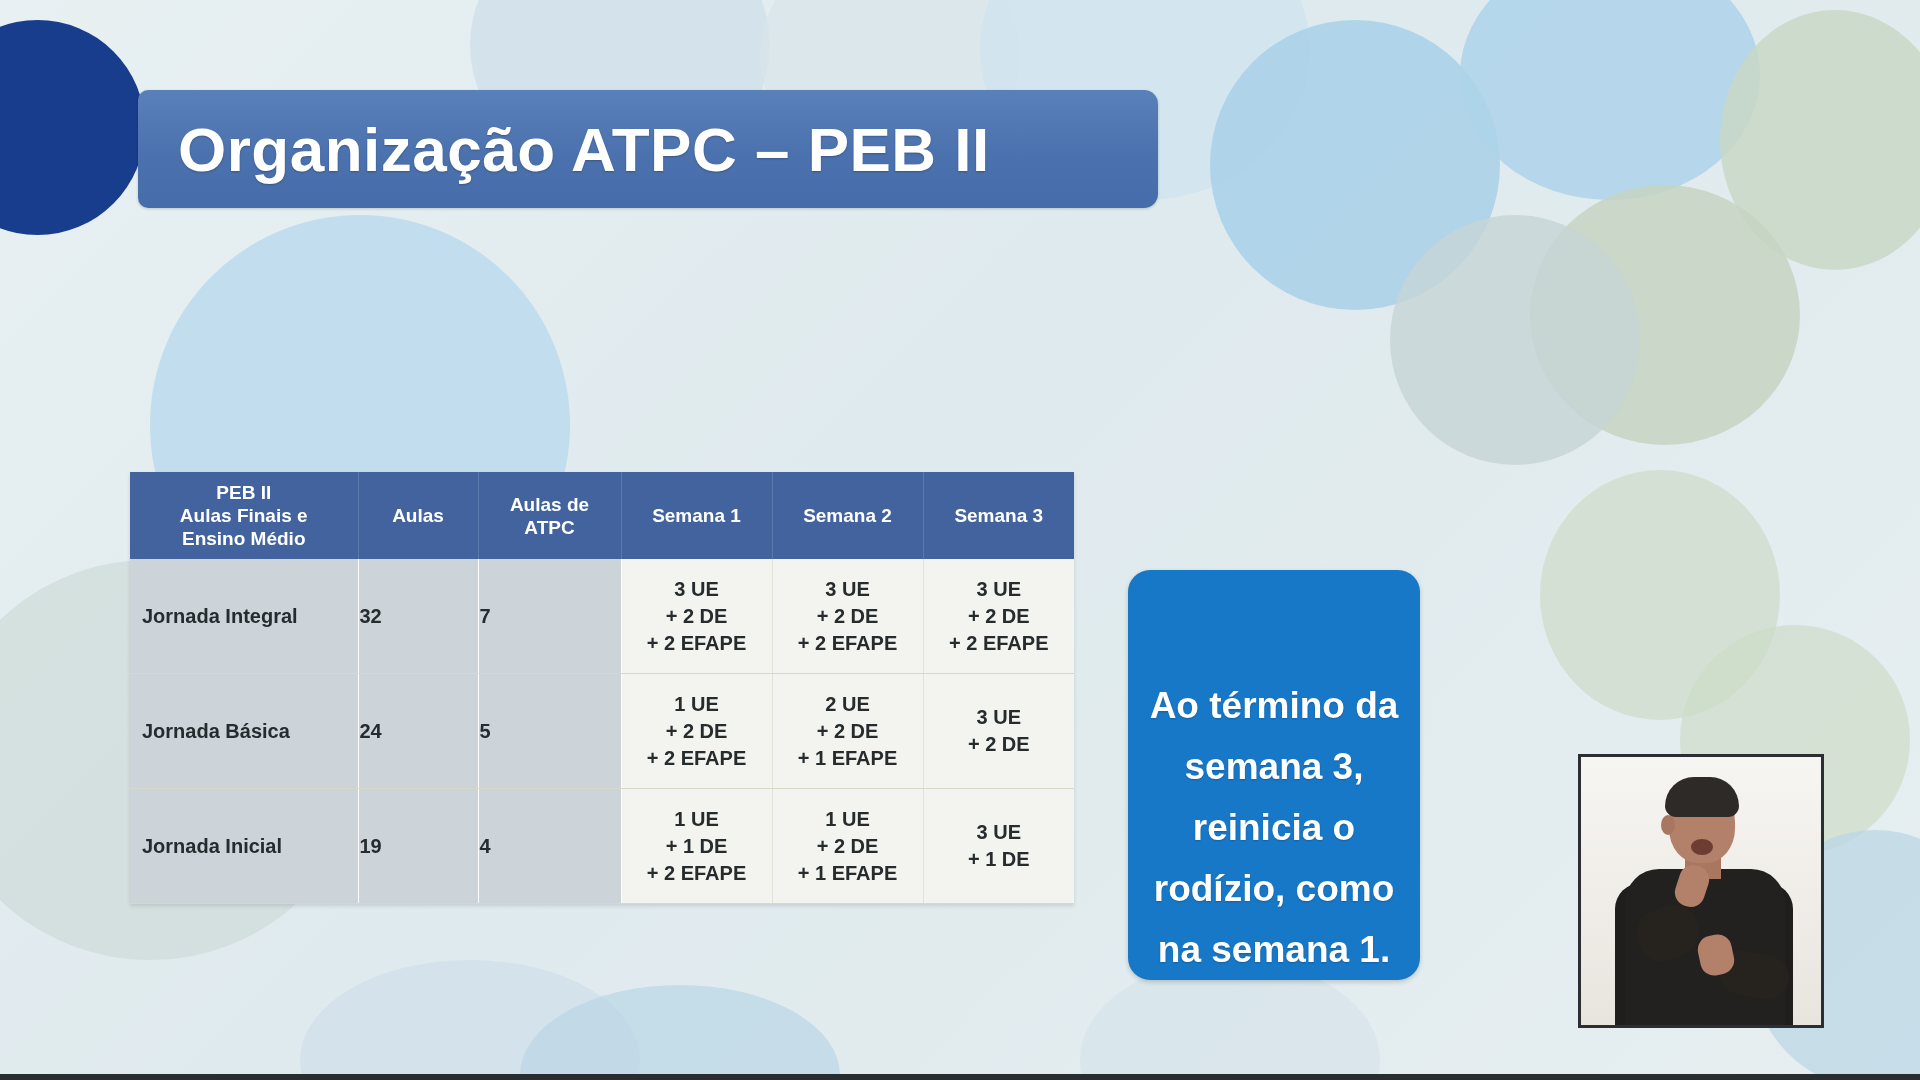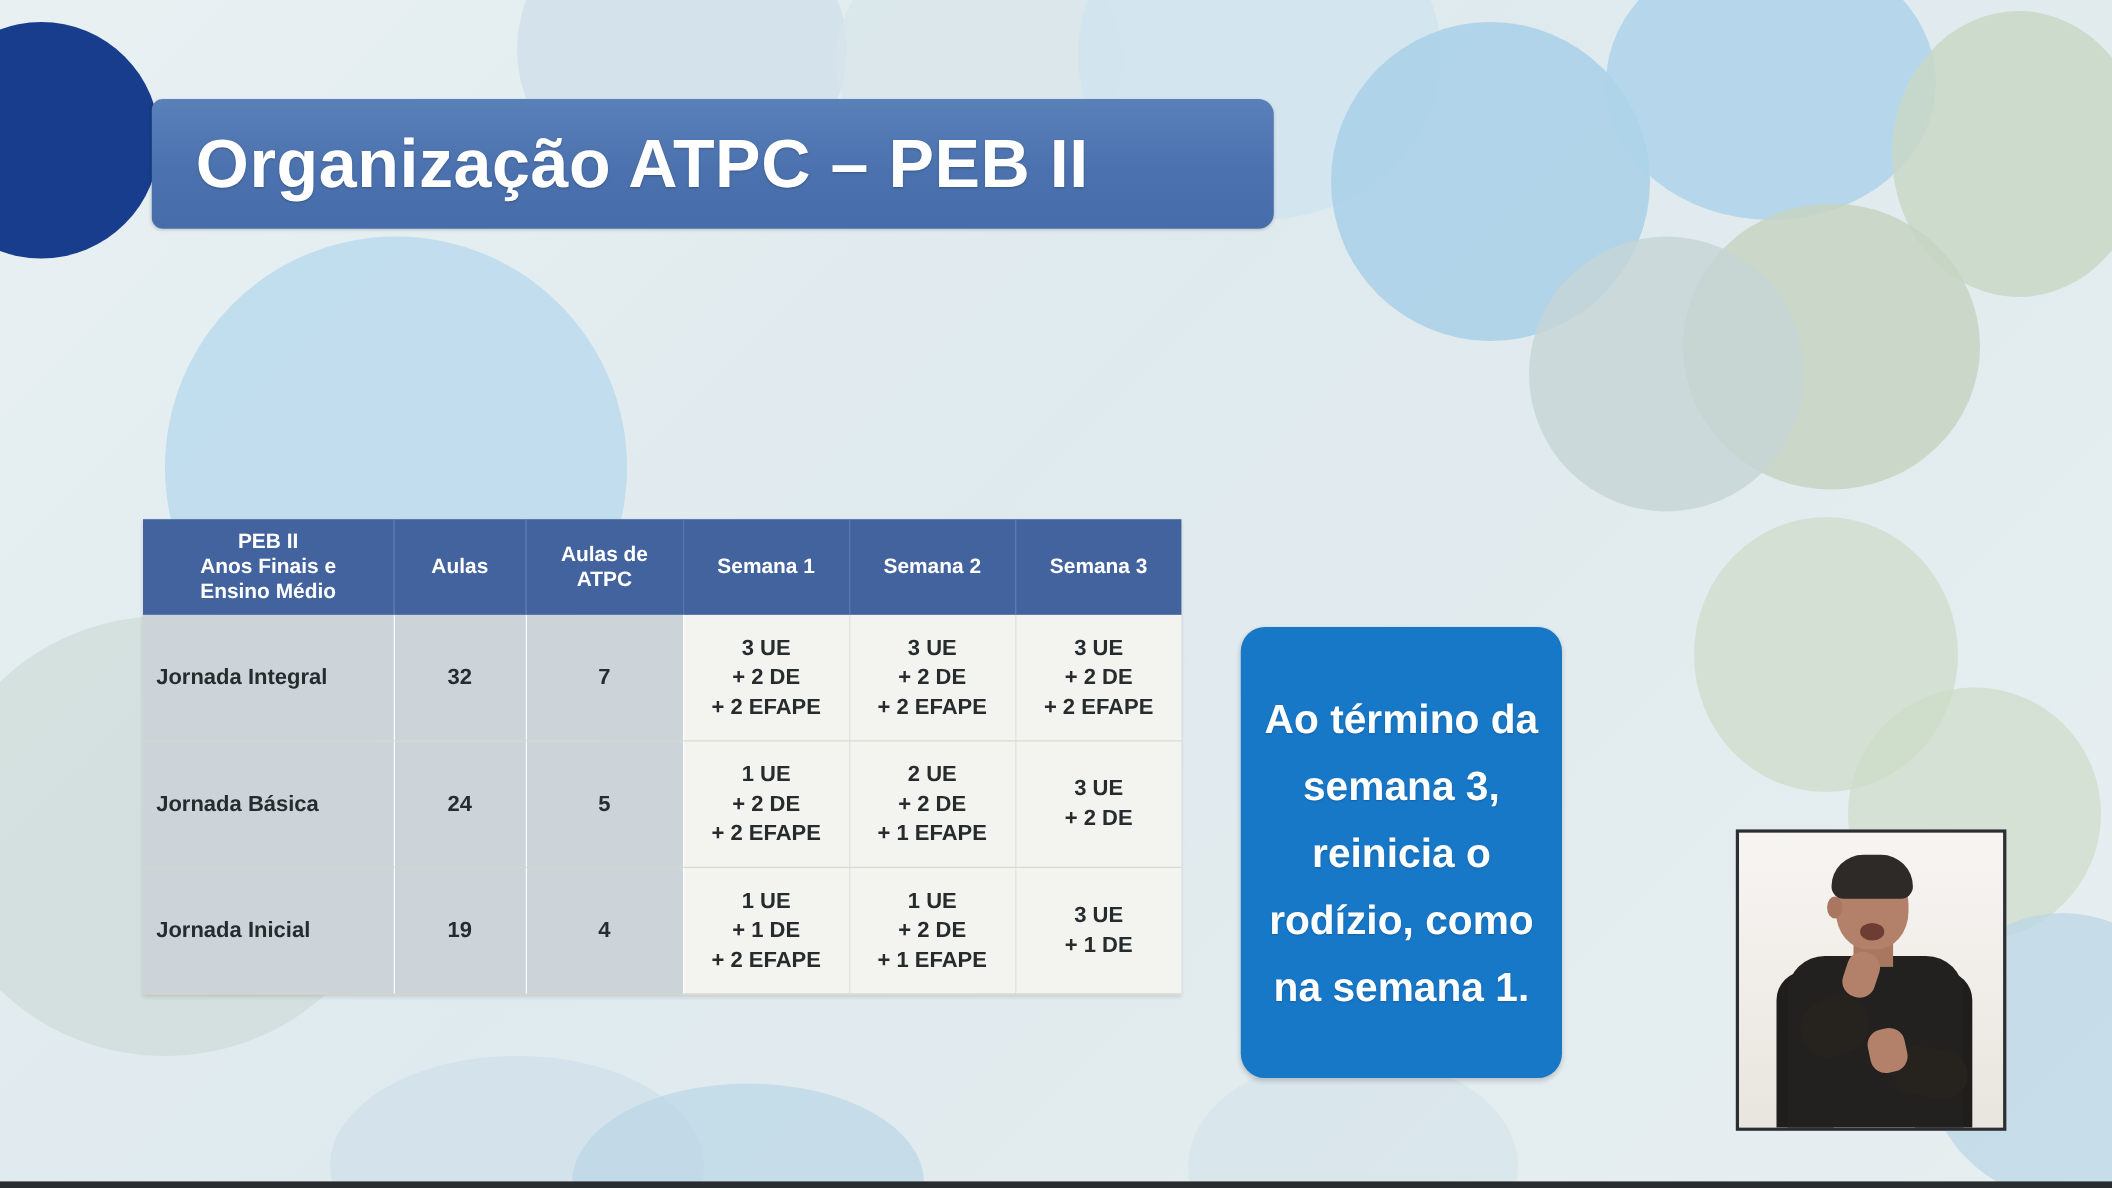--- a/index.html
+++ b/index.html
@@ -68,34 +68,34 @@
     vertical-align:middle;
     font-size:20px;color:#262b2e;font-weight:bold;
   }
   #atpc-table tbody tr:last-child td{border-bottom:1px solid #d8d8c8;}
   #atpc-table td.lbl{
     background:#ccd4da;padding:14px 6px 14px 12px;text-align:left;
     height:86px;
     margin-top:16px;
   }
   #atpc-table td.num{
-    background:#ccd4da;text-align:center;
+    background:#ccd4da;
   }
   #atpc-table td.wk{
     background:#f3f3ef;text-align:center;line-height:27px;
     padding:10px 4px;border-right:1px solid #e1e1d6;
   }
   #atpc-table td.wk:last-child{border-right:none;}
   #atpc-table td.wk .ln{display:block;white-space:nowrap;}
 
   
   #callout{
     position:absolute;left:1128px;top:570px;width:292px;height:410px;
     background:#1878c8;border-radius:22px;
-    display:flex;align-items:center;justify-content:center;
+    display:flex;align-items:flex-end;justify-content:center;
     box-shadow:0 2px 5px rgba(0,0,0,.18);
   }
   #callout-text{
     color:#ffffff;font-size:37px;font-weight:bold;line-height:61px;
     text-align:center;padding:0 10px;
     text-shadow:0 1px 2px rgba(0,0,0,.2);
   }
 
   
   #interpreter{
@@ -156,21 +156,21 @@
         <col class="c1">
         <col class="c2">
         <col class="c3">
         <col class="c4">
         <col class="c5">
     </colgroup>
     <thead>
       <tr>
           <th>
             <span class="hl">PEB II</span>
-            <span class="hl">Anos Finais e</span>
+            <span class="hl">Aulas Finais e</span>
             <span class="hl">Ensino Médio</span>
           </th>
           <th>
             <span class="hl">Aulas</span>
           </th>
           <th>
             <span class="hl">Aulas de</span>
             <span class="hl">ATPC</span>
           </th>
           <th>

